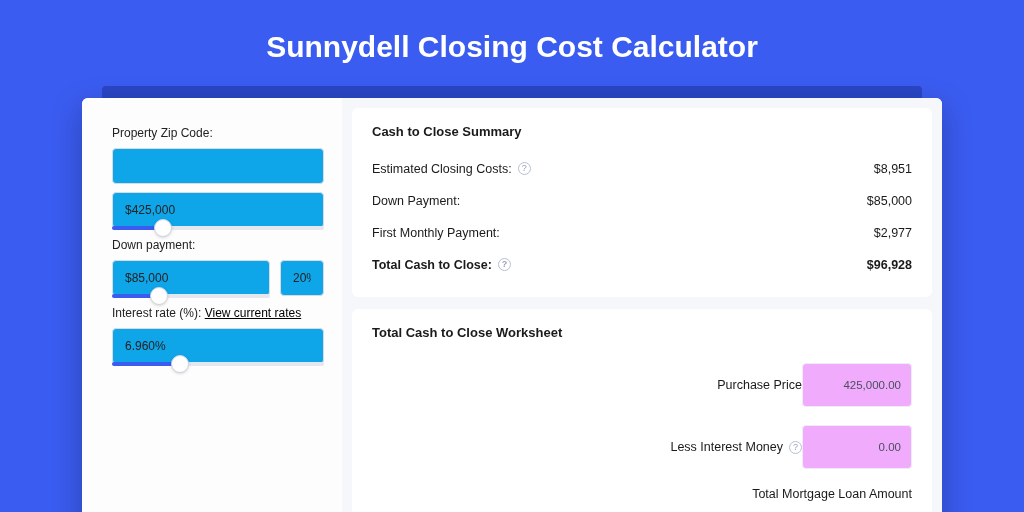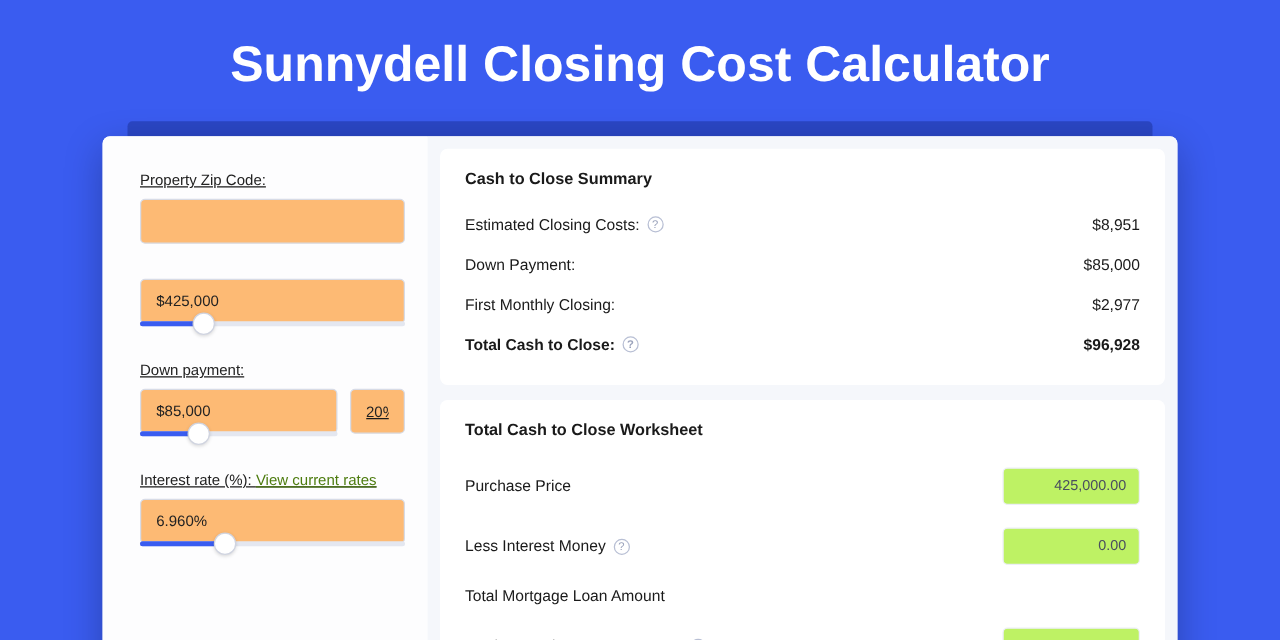--- a/index.html
+++ b/index.html
@@ -5,21 +5,21 @@
   * { box-sizing: border-box; margin: 0; padding: 0; }
   html, body { width: 1024px; height: 512px; overflow: hidden; }
   body {
     background: #3a5cf0;
     font-family: -apple-system, BlinkMacSystemFont, "Segoe UI", Arial, sans-serif;
     color: #1a1a1a;
   }
   .page-title {
     color: #fff;
     font-weight: 700;
-    font-size: 40px;
+    font-size: 30px;
     text-align: center;
     padding: 30px 0 22px 0;
   }
   .shadow-bar {
     background: #2a46c4;
     height: 18px;
     width: 820px;
     margin: 0 auto;
     border-radius: 4px 4px 0 0;
   }
@@ -36,37 +36,37 @@
   .left-col {
     width: 260px;
     padding: 28px 18px 18px 30px;
     background: #fdfdfe;
   }
   .right-col {
     flex: 1;
     background: #f5f7fb;
     padding: 10px 10px 0 10px;
   }
-  .field-block { margin-bottom: 28px; text-decoration: underline; }
+  .field-block { margin-bottom: 8px; }
   .field-label {
     font-size: 12px;
     color: #222;
     margin-bottom: 8px;
     display: block;
   }
-  .field-label .link { color: #4d7c0f; }
+  .field-label .link { color: #000000; }
   .text-input {
     width: 100%;
     height: 36px;
     border: 1px solid #d7dbe6;
     border-radius: 4px;
     padding: 0 12px;
     font-size: 12px;
     color: #222;
-    background: #fdba74;
+    background: #0ea5e9;
   }
   .slider-wrap { position: relative; }
   .slider-track {
     position: relative;
     height: 4px;
     background: #e4e7f0;
     border-radius: 2px;
     margin-top: -2px;
   }
   .slider-fill {
@@ -119,32 +119,32 @@
     width: 13px;
     height: 13px;
     border: 1px solid #b8bfd4;
     border-radius: 50%;
     font-size: 9px;
     color: #9aa2bb;
     line-height: 1;
   }
   .ws-row {
     display: flex;
-    justify-content: space-between;
+    justify-content: flex-end;
     align-items: center;
     font-size: 12.5px;
     padding: 9px 0;
   }
   .ws-row .label { display: flex; align-items: center; gap: 6px; }
   .mini-input {
     width: 110px;
-    height: 30px;
+    height: 44px;
     border: 1px solid #eceef5;
     border-radius: 4px;
-    background: #bef264;
+    background: #f0abfc;
     font-size: 11.5px;
     color: #4a4f5e;
     text-align: right;
     padding: 0 10px;
   }
 </style>
 </head>
 <body>
 
 <div class="page-title">Sunnydell Closing Cost Calculator</div>
@@ -213,21 +213,21 @@
 
       <div class="sum-row">
         <span class="label">
           <span>Down Payment:</span>
         </span>
         <span>$85,000</span>
       </div>
 
       <div class="sum-row">
         <span class="label">
-          <span>First Monthly Closing:</span>
+          <span>First Monthly Payment:</span>
         </span>
         <span>$2,977</span>
       </div>
 
       <div class="sum-row total">
         <span class="label">
           <span>Total Cash to Close:</span>
           <span class="help-icon">?</span>
         </span>
         <span>$96,928</span>

